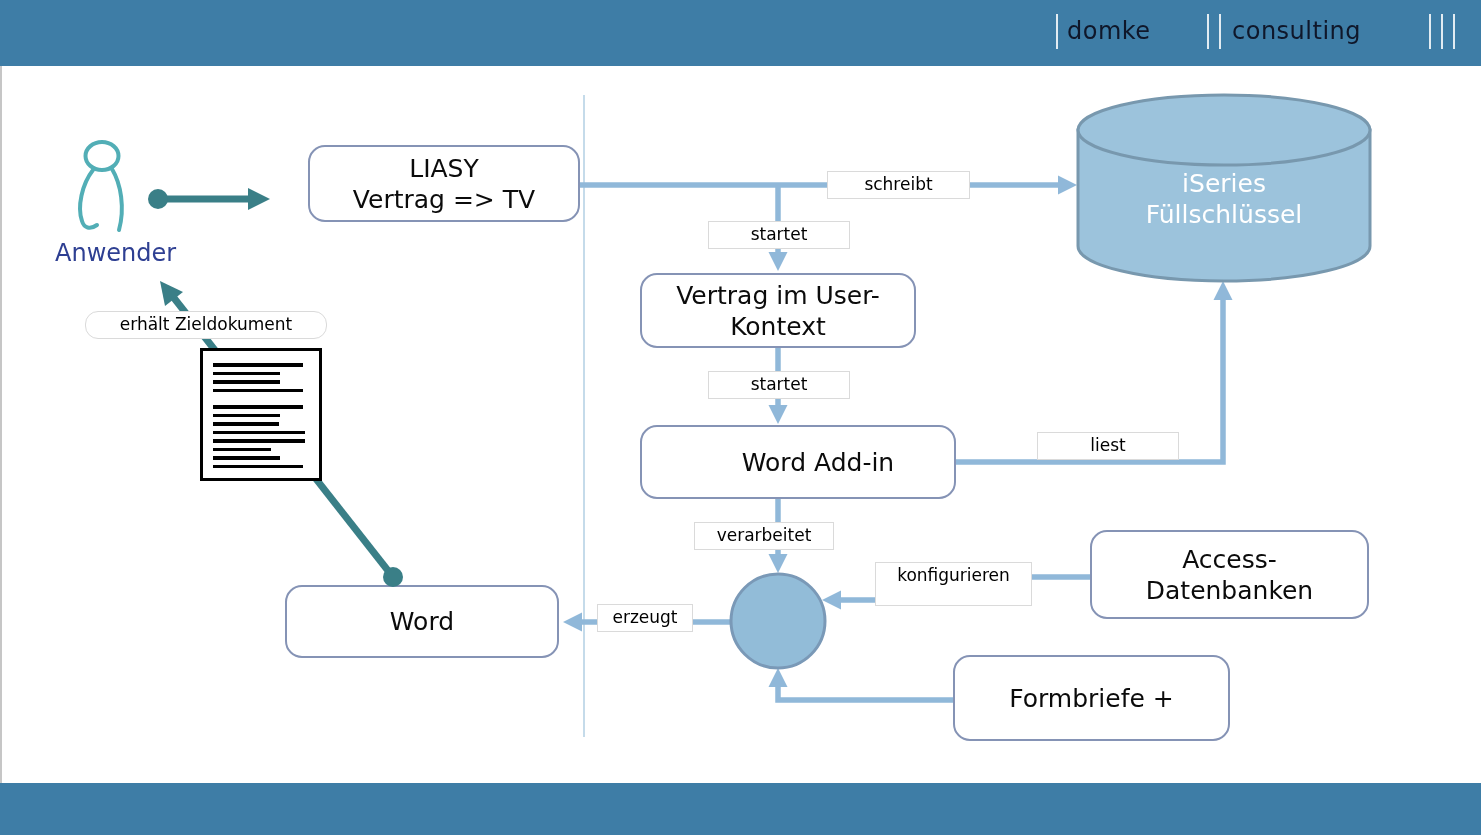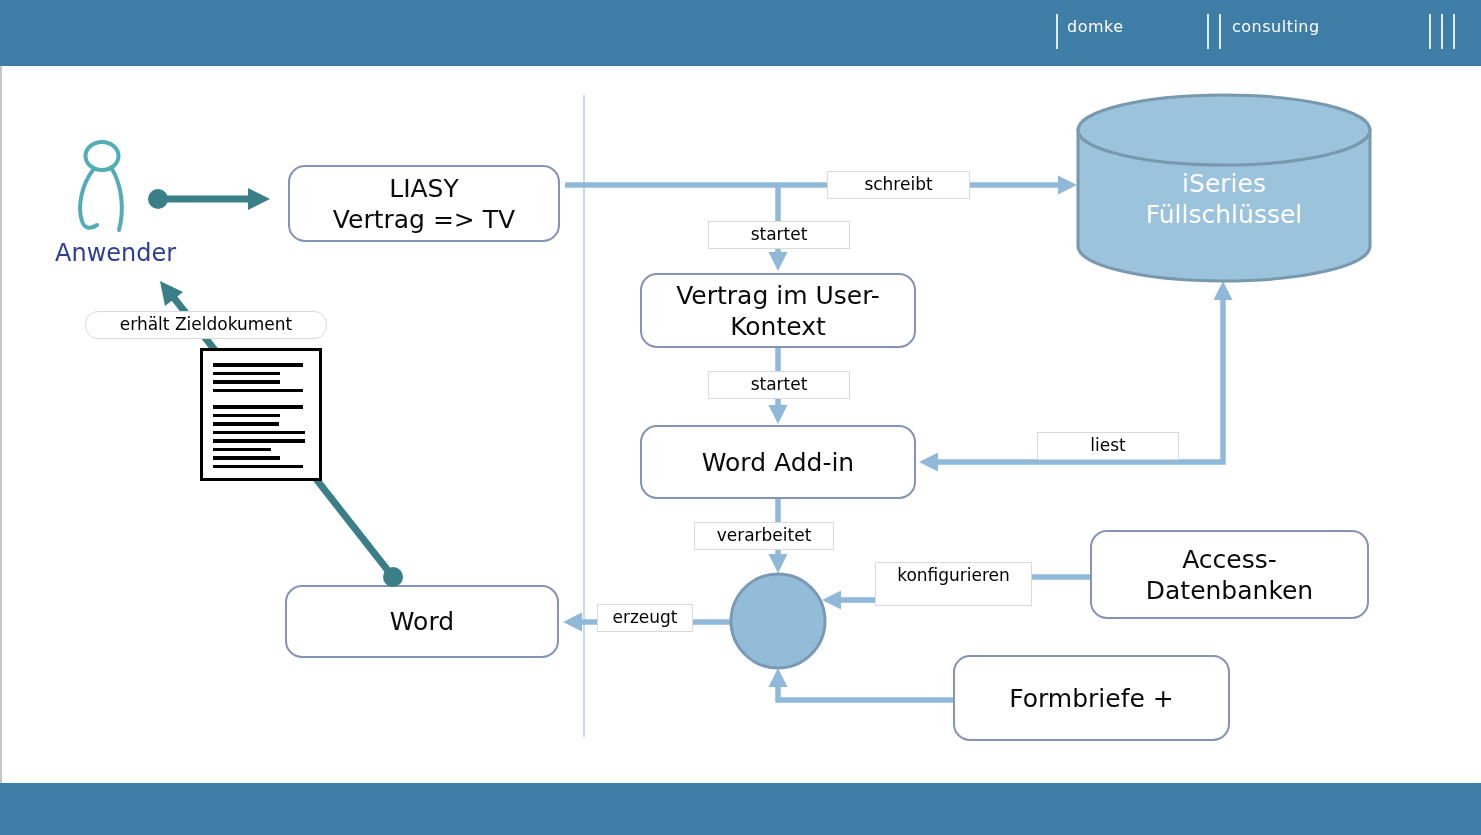--- a/index.html
+++ b/index.html
@@ -4,40 +4,40 @@
 <style>
   html,body{margin:0;padding:0;background:#ffffff;}
   body{
     width:1481px;height:835px;position:relative;overflow:hidden;
     font-family:"DejaVu Sans","Liberation Sans",sans-serif;
   }
   
   .topbar{position:absolute;left:0;top:0;width:1481px;height:66px;background:#3E7DA6;z-index:4;}
   .bottombar{position:absolute;left:0;top:783px;width:1481px;height:52px;background:#3E7DA6;z-index:4;}
   .edge-strip{position:absolute;left:0;top:0;width:2px;height:783px;background:#c6c6c6;z-index:0;}
-  .brand-text{position:absolute;top:17px;font-size:16px;color:#ffffff;letter-spacing:0.5px;}
+  .brand-text{position:absolute;top:17px;font-size:24px;color:#0f172a;letter-spacing:0.5px;}
   .brand-bar{position:absolute;top:14px;width:2px;height:35px;background:rgba(255,255,255,0.85);}
   .bt-domke{left:1067px;}
   .bt-consulting{left:1232px;}
   .bb-1{left:1056px;} .bb-2{left:1207px;} .bb-3{left:1219px;}
   .bb-4{left:1429px;} .bb-5{left:1441px;} .bb-6{left:1453px;}
 
   
   .svg-layer{position:absolute;left:0;top:0;width:1481px;height:835px;z-index:1;}
   .svg-top{position:absolute;left:0;top:0;width:1481px;height:835px;z-index:5;pointer-events:none;}
 
   
   .node{
     position:absolute;background:#ffffff;border:2.5px solid #8593B5;border-radius:17px;
     display:flex;flex-direction:column;align-items:center;justify-content:center;
     font-size:25px;line-height:31px;color:#0b0b0b;text-align:center;z-index:2;
   }
-  .n-liasy{left:288px;top:145px;width:268px;height:73px;margin-top:20px;}
+  .n-liasy{left:308px;top:145px;width:268px;height:73px;}
   .n-script{left:640px;top:273px;width:272px;height:71px;}
-  .n-wordaddin{left:640px;top:425px;width:272px;height:70px;}
+  .n-wordaddin{left:640px;top:425px;width:272px;height:70px;padding-left:40px;}
   .n-access{left:1090px;top:530px;width:275px;height:85px;}
   .n-formbriefe{left:953px;top:655px;width:273px;height:82px;}
   .n-word{left:285px;top:585px;width:270px;height:69px;}
 
   .cyl-text{
     position:absolute;left:1076px;top:168px;width:296px;text-align:center;
     font-size:25px;line-height:31px;color:#ffffff;z-index:2;
   }
 
   

